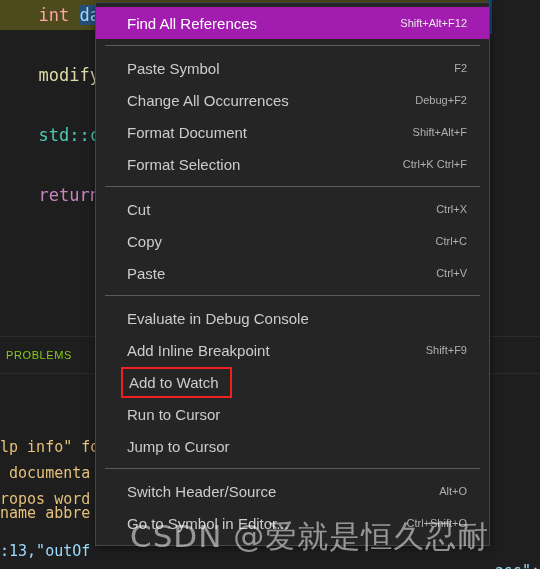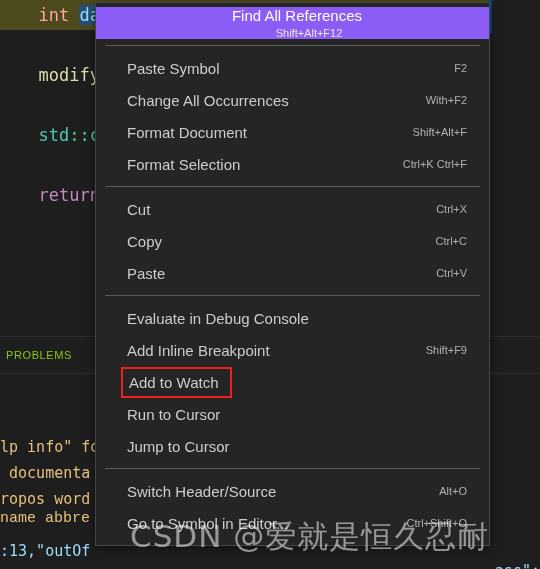--- a/index.html
+++ b/index.html
@@ -114,23 +114,22 @@
     height: 32px;
     display: flex;
     align-items: center;
     padding: 0 22px 0 31px;
     box-sizing: border-box;
     color: #cccccc;
     font-size: 15px;
     white-space: nowrap;
   }
   .menu-item.selected {
-    background: #8b5cf6;
+    background: #a21caf;
     color: #ffffff;
-    flex-direction: column;
   }
   .mi-label { flex: 1 1 auto; }
   .mi-key {
     flex: 0 0 auto;
     color: #b0b0b0;
     font-size: 11px;
     padding-left: 24px;
   }
   .menu-item.selected .mi-key { color: #e8e8e8; }
   .menu-sep {
@@ -175,39 +174,39 @@
 </div>
 
 <div id="panel">
   <div id="panel-tabs">
       <div class="panel-tab">PROBLEMS</div>
     </div>
   <div id="panel-body">
       <div class="term-line" style="position: absolute; left: 0px; top: 60px;">lp info" fo</div>
       <div class="term-line" style="position: absolute; left: 0px; top: 86px; text-align: right;"> documenta</div>
       <div class="term-line" style="position: absolute; left: 0px; top: 112px;">ropos word</div>
-      <div class="term-line" style="position: absolute; left: 0px; top: 132px; font-family: Liberation Mono, monospace;">name abbre</div>
+      <div class="term-line" style="position: absolute; left: 0px; top: 126px;">name abbre</div>
       <div class="term-line json" style="position: absolute; left: 0px; top: 164px;">:13,"outOf</div>
       <div class="term-line json" style="position: absolute; right: 0px; top: 184px;">ass":</div>
     </div>
 </div>
 
 <div id="context-menu">
     <div class="menu-item selected">
       <span class="mi-label">Find All References</span>
       <span class="mi-key">Shift+Alt+F12</span>
     </div>
     <div class="menu-sep"></div>
     <div class="menu-item">
       <span class="mi-label">Paste Symbol</span>
       <span class="mi-key">F2</span>
     </div>
     <div class="menu-item">
       <span class="mi-label">Change All Occurrences</span>
-      <span class="mi-key">With+F2</span>
+      <span class="mi-key">Debug+F2</span>
     </div>
     <div class="menu-item">
       <span class="mi-label">Format Document</span>
       <span class="mi-key">Shift+Alt+F</span>
     </div>
     <div class="menu-item">
       <span class="mi-label">Format Selection</span>
       <span class="mi-key">Ctrl+K Ctrl+F</span>
     </div>
     <div class="menu-sep"></div>

